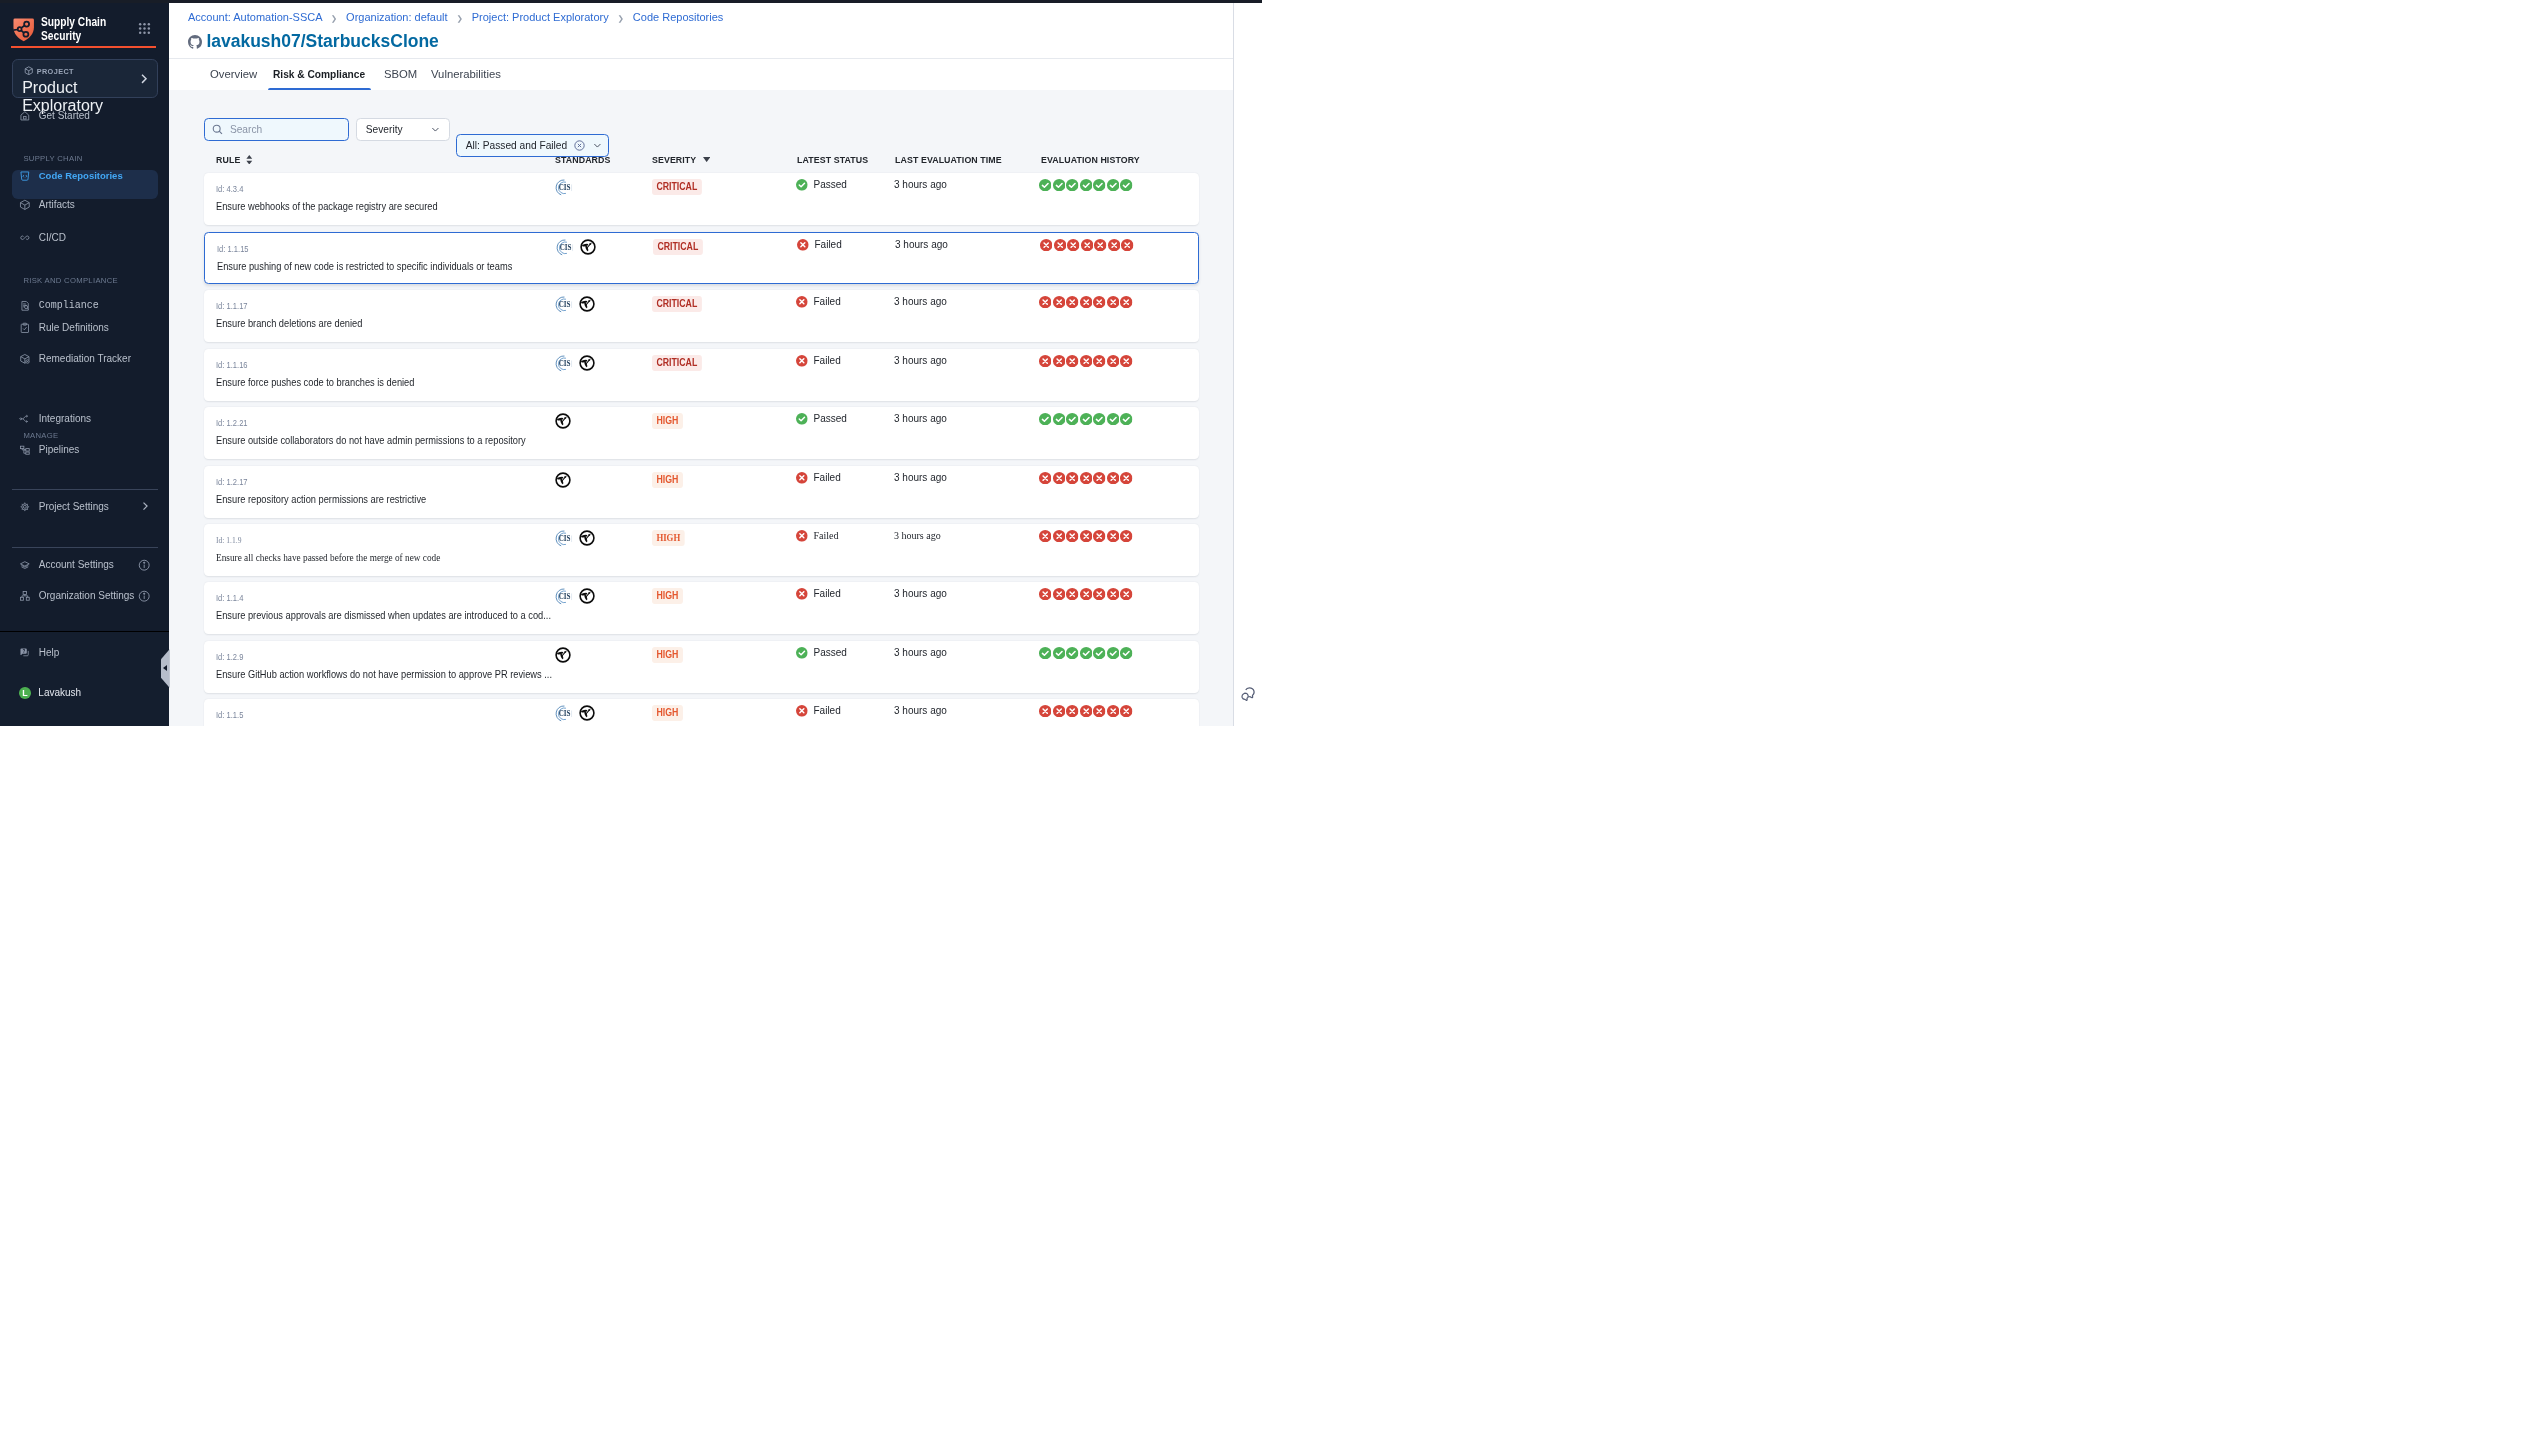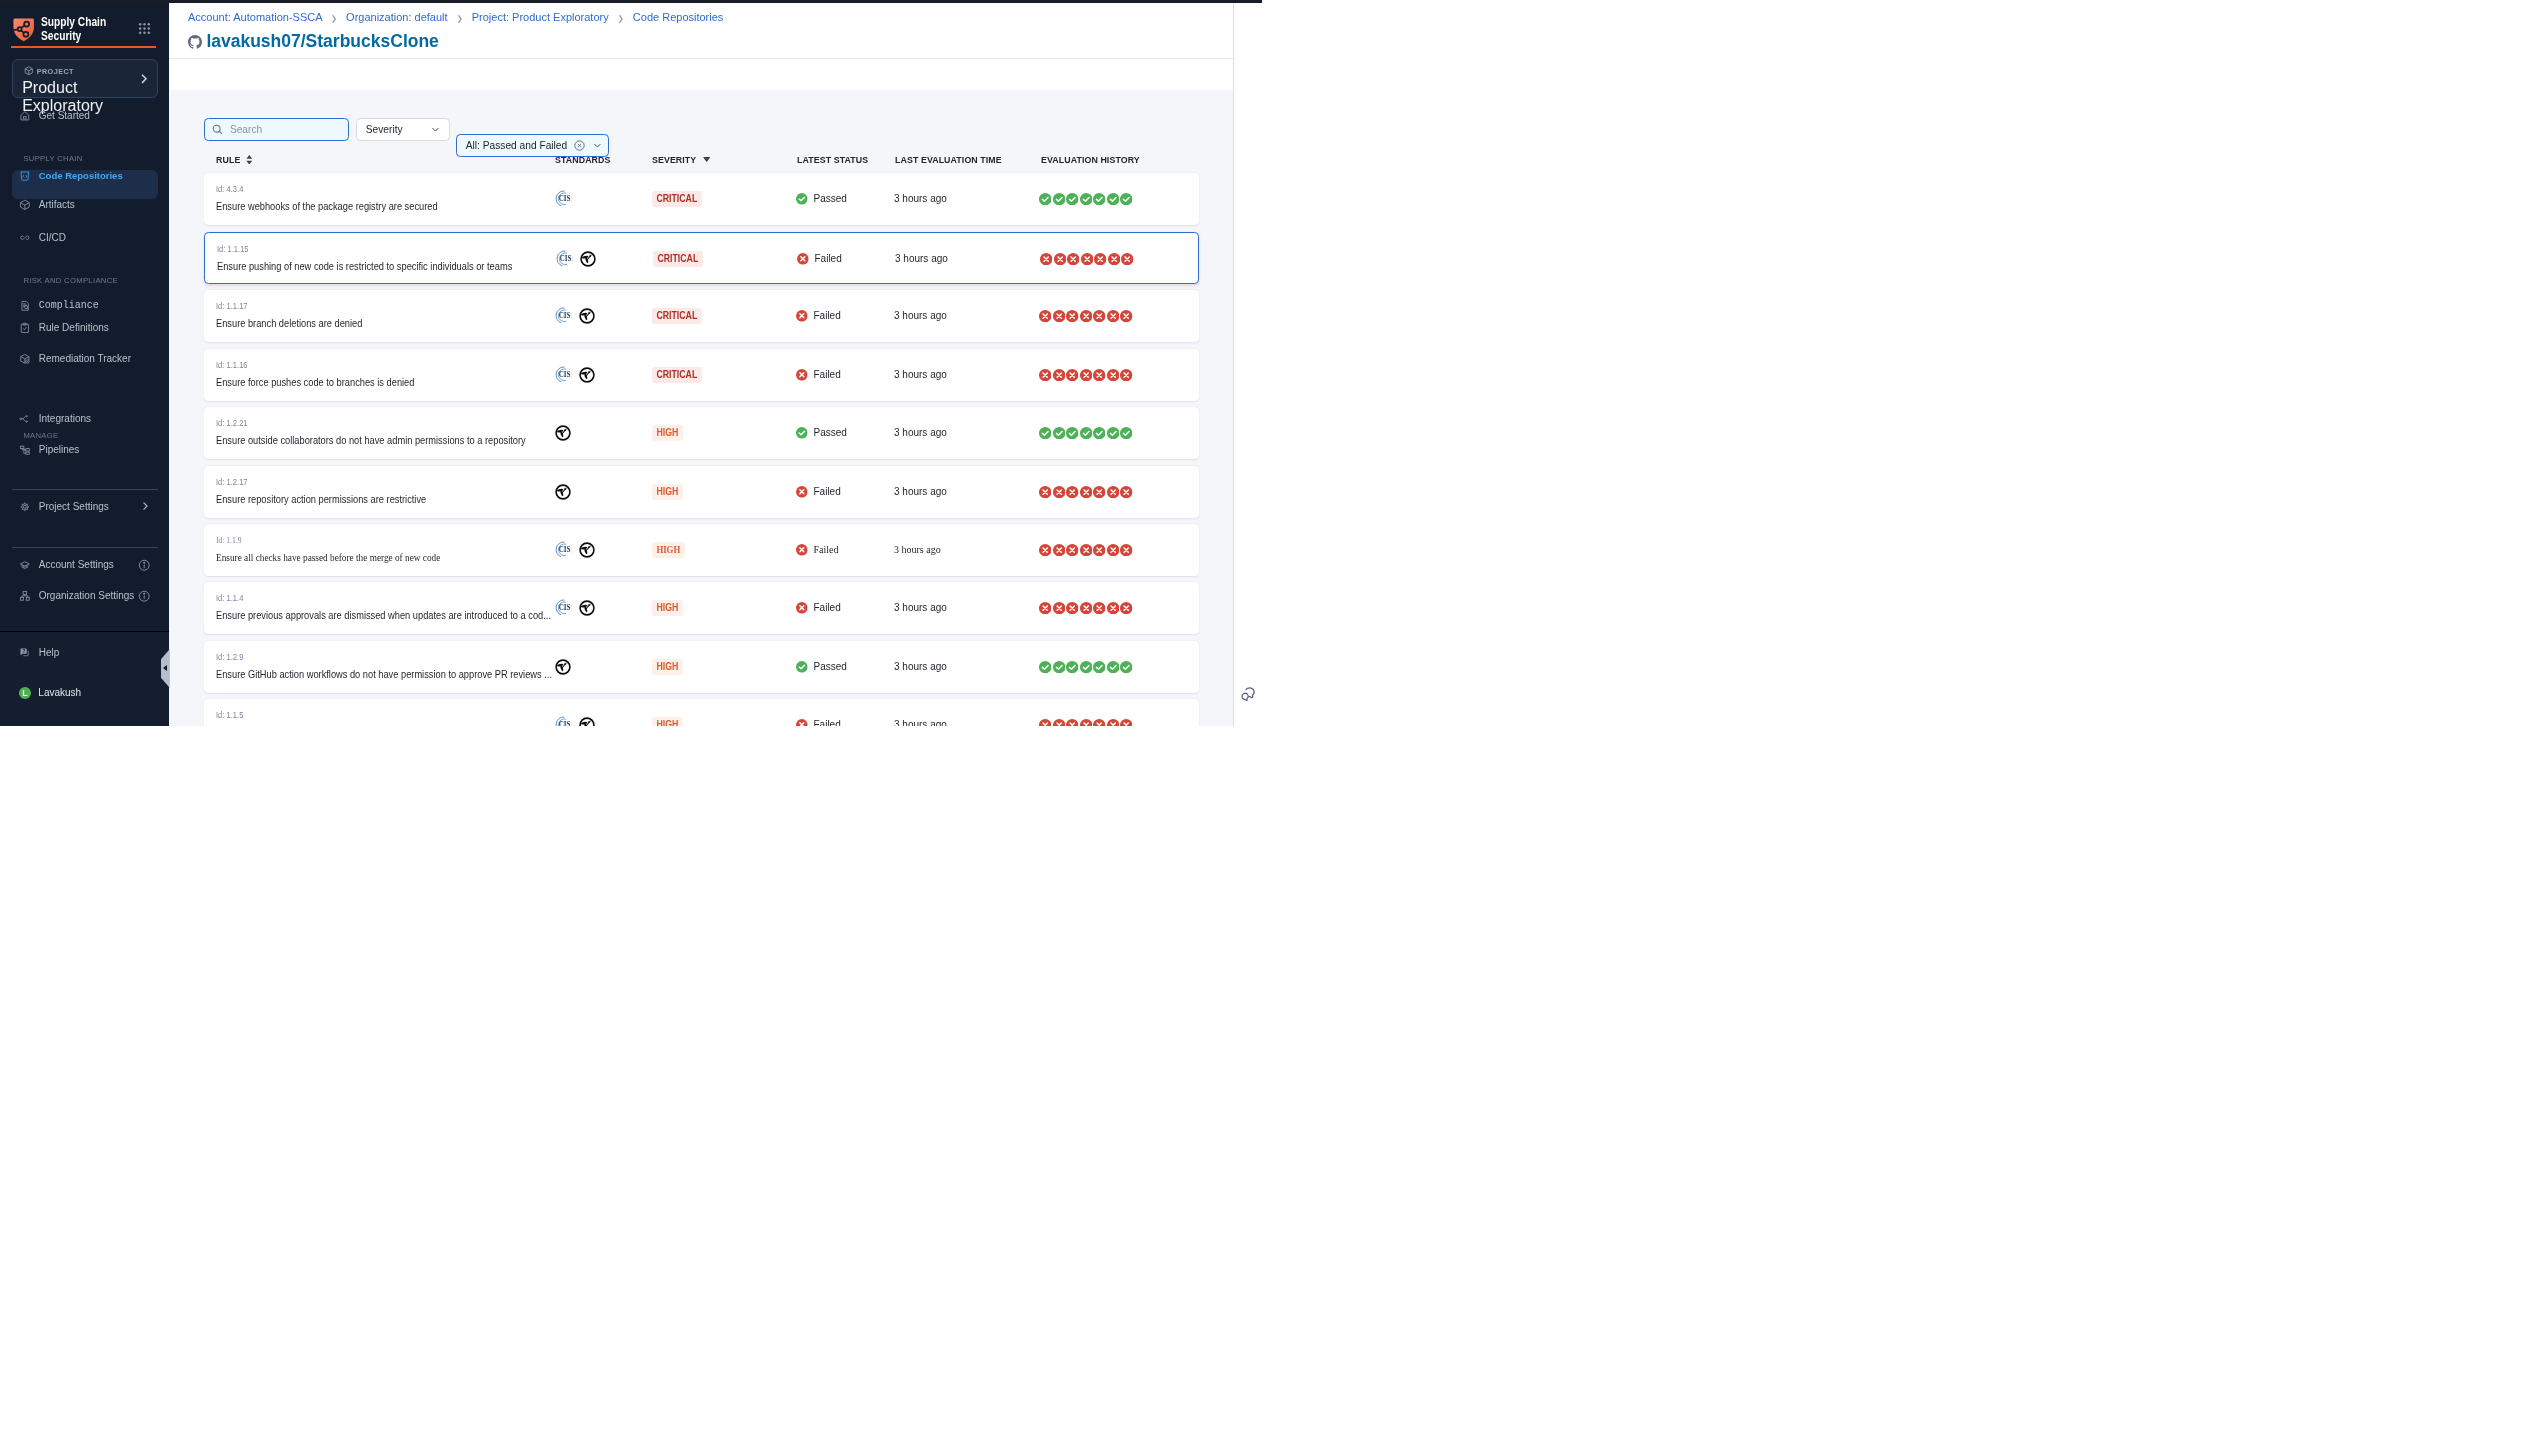--- a/index.html
+++ b/index.html
@@ -55,21 +55,21 @@
 #all-box { left:287px; width:153px; background:#eff8fd; border:0.7px solid #2e6bd3;margin-top:16px; }
 
 
 .thead { position:absolute; top:64px; height:11.7px; font-size:8.8px; font-weight:bold; color:#22262c; letter-spacing:0.1px; display:flex; align-items:center; }
 
 
 .card { position:absolute; left:35px; width:995px; height:52px; background:#fff; border-radius:4.4px; box-shadow:0 0.7px 1.5px rgba(40,48,68,0.10); }
 .card.sel { border:0.7px solid #2e6bd3; box-shadow:0 1.5px 2.9px rgba(40,48,68,0.12); }
 .rid { position:absolute; left:12.4px; top:11.3px; font-size:8.8px; color:#7a859b; transform:scaleX(0.86); transform-origin:0 50%; }
 .rtxt { position:absolute; left:12.4px; top:28px; font-size:10.2px; color:#1e2228; transform:scaleX(0.91); transform-origin:0 50%; white-space:nowrap; }
-.cell { position:absolute; top:0; height:52px; display:flex; align-items:center; }
+.cell { position:absolute; top:6px; height:52px; display:flex; align-items:flex-start; }
 .c-std { left:351px; }
 .c-sev { left:448px; }
 .c-status { left:592px; }
 .c-time { left:690px; }
 .c-hist { left:835px; }
 .badge { display:inline-block; font-weight:bold; font-size:10.2px; padding:2.6px 5.1px; border-radius:3.3px; transform:scaleX(0.86); transform-origin:0 50%; }
 .badge.crit { color:#b02e24; background:#fbeae8; }
 .badge.high { color:#e4572e; background:#fcf0e8; }
 .stxt { margin-left:5.8px; font-size:10px; color:#23272e; }
 .ttime { font-size:10px; color:#23272e; }
@@ -275,20 +275,27 @@
       </defs>
     </svg>
     <div class="crumbs">Account: Automation-SSCA <span class="sep">❯</span> Organization: default <span class="sep">❯</span> Project: Product Exploratory <span class="sep">❯</span> Code Repositories</div>
     <div class="title-row">
       <svg class="gh" width="14" height="14" viewBox="0 0 16 16" fill="#636c7e">
           <path d="M8 0C3.58 0 0 3.58 0 8c0 3.54 2.29 6.53 5.47 7.59.4.07.55-.17.55-.38 0-.19-.01-.82-.01-1.49-2.01.37-2.53-.49-2.69-.94-.09-.23-.48-.94-.82-1.13-.28-.15-.68-.52-.01-.53.63-.01 1.08.58 1.23.82.72 1.21 1.87.87 2.33.66.07-.52.28-.87.51-1.07-1.78-.2-3.64-.89-3.64-3.95 0-.87.31-1.59.82-2.15-.08-.2-.36-1.02.08-2.12 0 0 .67-.21 2.2.82.64-.18 1.32-.27 2-.27s1.36.09 2 .27c1.53-1.04 2.2-.82 2.2-.82.44 1.1.16 1.92.08 2.12.51.56.82 1.27.82 2.15 0 3.07-1.87 3.75-3.65 3.95.29.25.54.73.54 1.48 0 1.07-.01 1.93-.01 2.2 0 .21.15.46.55.38A8.01 8.01 0 0 0 16 8c0-4.42-3.58-8-8-8z"></path>
         </svg>
       <div class="t">lavakush07/StarbucksClone</div>
     </div>
     <div class="hdr-div"></div>
+    <div class="tabs">
+      <div class="tab" style="left:41px;">Overview</div>
+      <div class="tab active" style="left:104px;">Risk &amp; Compliance</div>
+      <div class="tab" style="left:215px;">SBOM</div>
+      <div class="tab" style="left:262px;">Vulnerabilities</div>
+      <div class="tab-underline"></div>
+    </div>
     <div id="graybg">
       <div class="search-box">
         <svg width="11" height="11" viewBox="0 0 16 16" fill="none" stroke="#6b7891" stroke-width="1.6" style="margin-left:7.3px;">
             <circle cx="6.8" cy="6.8" r="5"></circle>
             <path d="M10.5 10.5 L14.5 14.5"></path>
           </svg>
         <span class="ph">Search</span>
       </div>
       <div class="sel-box" id="sev-box">
         <span style="margin-left:8.8px;">Severity</span>

